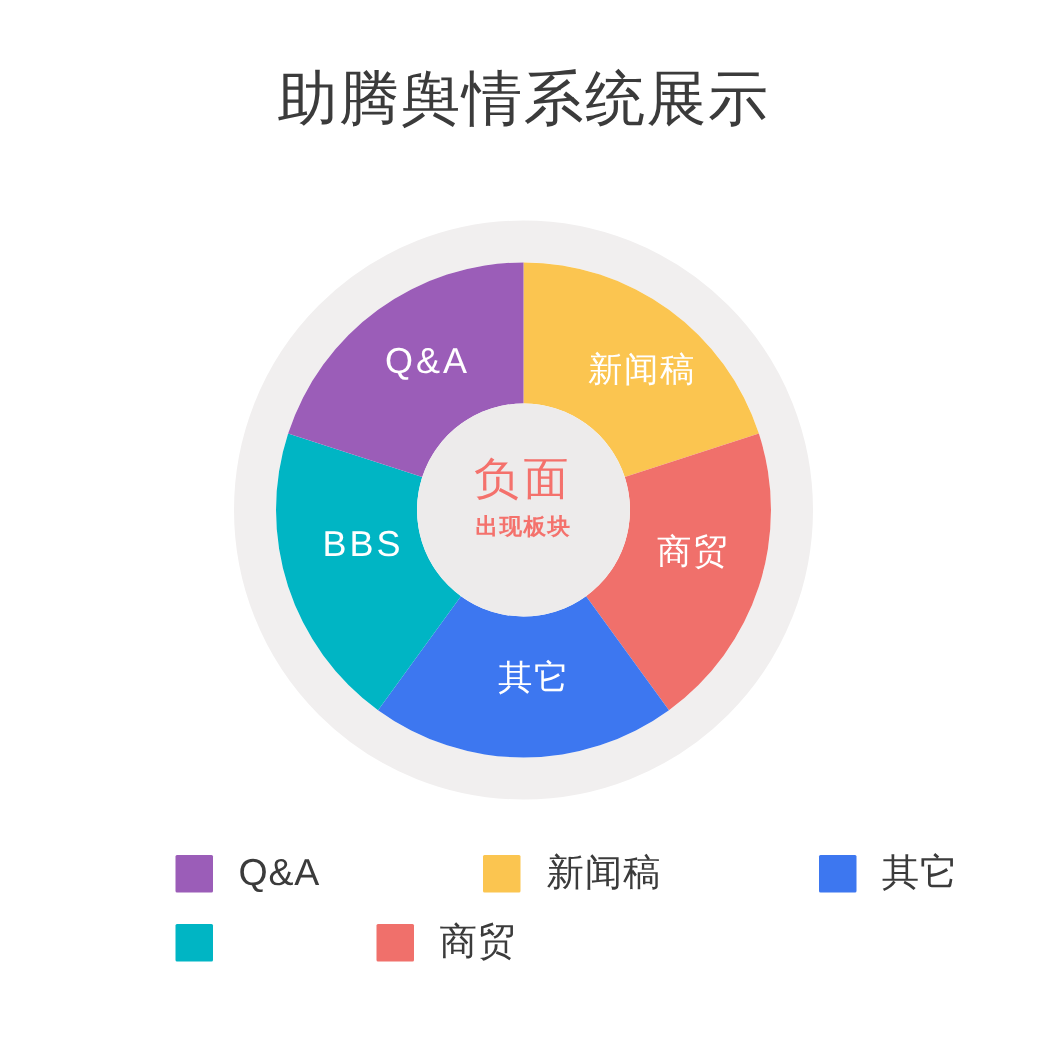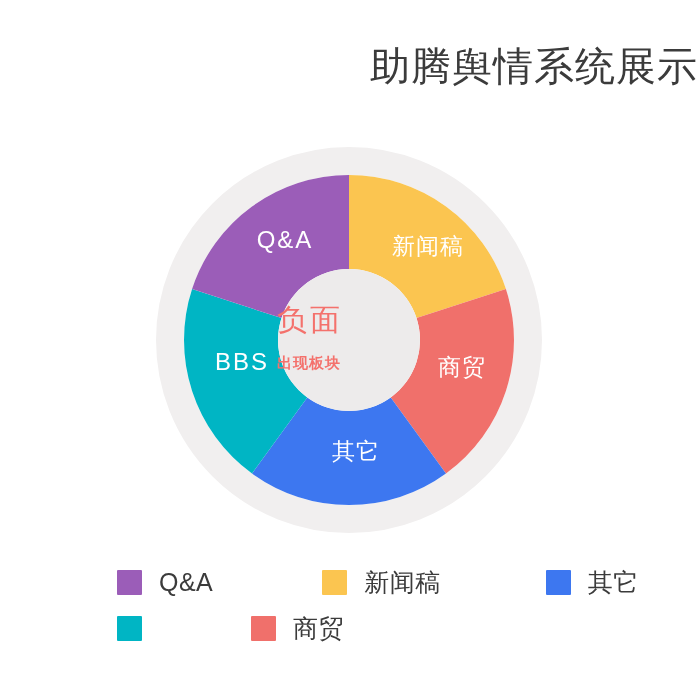--- a/index.html
+++ b/index.html
@@ -14,21 +14,21 @@
     overflow: hidden;
     font-family: "Liberation Sans", "DejaVu Sans", sans-serif;
   }
 
   
   #chart-title {
     position: absolute;
     top: 42px;
     left: 0;
     width: 698px;
-    text-align: right;
+    text-align: center;
     font-size: 40px;
     line-height: 48px;
     font-weight: 400;
     color: #3b3b3b;
     letter-spacing: 1px;
     white-space: nowrap;
   }
 
   
   #donut-wrap {
@@ -59,36 +59,37 @@
     font-size: 24px;
     letter-spacing: 2px;
   }
 
   
   #hub-text {
     position: absolute;
     left: -72px;
     top: -38px;
     width: 144px;
+    text-align: center;
     pointer-events: none;
   }
   #hub-primary {
     font-size: 30px;
     line-height: 36px;
     color: #f4716c;
     letter-spacing: 3px;
     font-weight: 400;
   }
   #hub-secondary {
     font-size: 15px;
     line-height: 22px;
     color: #f4716c;
     letter-spacing: 1px;
     font-weight: 700;
-    margin-top: 14px;
+    margin-top: 3px;
   }
 
   
   #legend {
     position: absolute;
     left: 0;
     top: 565px;
     width: 698px;
   }
   .legend-row {

